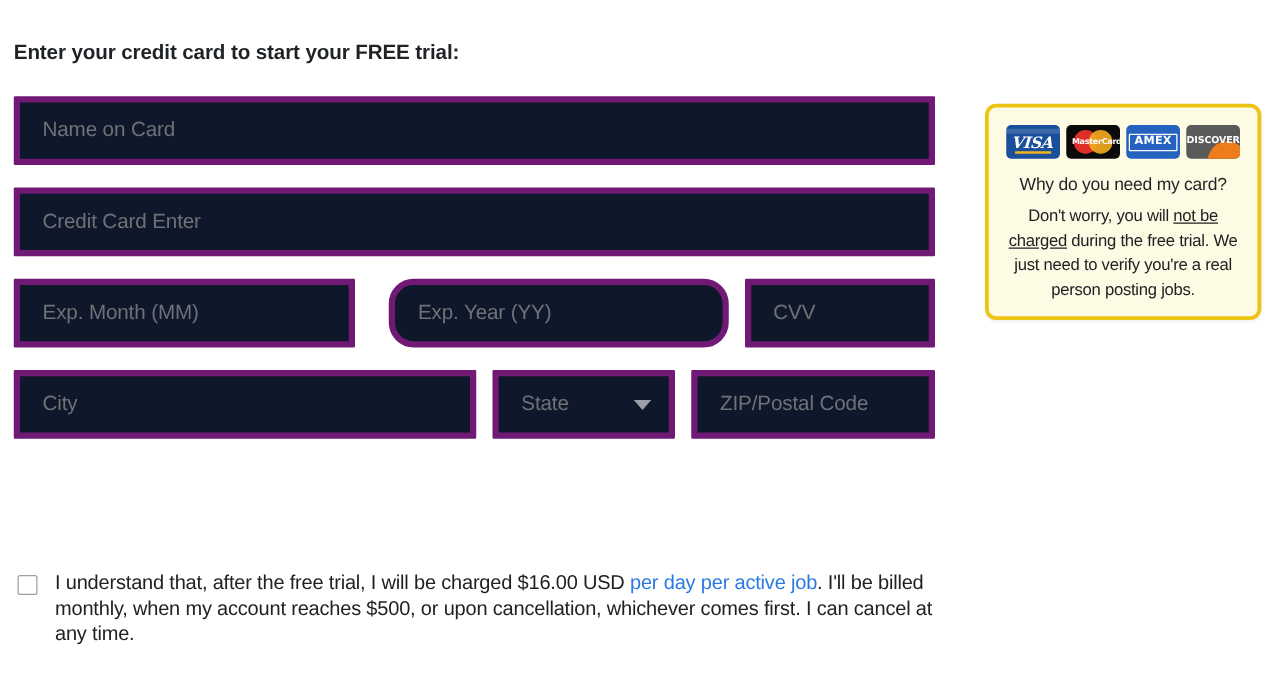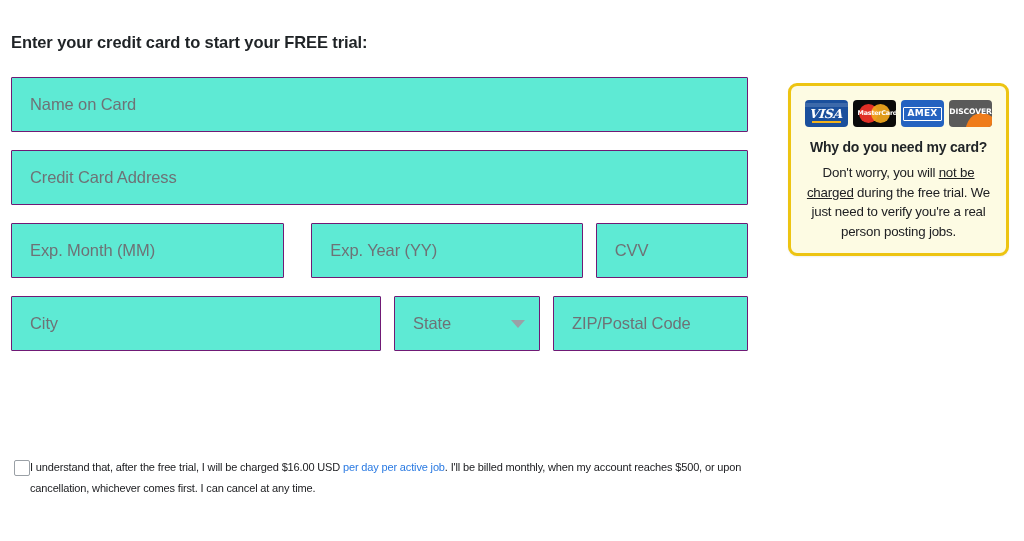--- a/index.html
+++ b/index.html
@@ -37,22 +37,22 @@
   
   .form-col {
     position: absolute;
     left: 11px;
     top: 77px;
     width: 737px;
   }
 
   .field {
     box-sizing: border-box;
-    border: 1px solid #701a75;
-    background: #5eead4;
+    border: 5px solid #701a75;
+    background: #0f172a;
     height: 55px;
     display: flex;
     align-items: center;
     padding: 0 18px;
     border-radius: 1px;
   }
   .field .ph {
     font-size: 16.5px;
     color: #6e7276;
     font-weight: 400;
@@ -62,21 +62,21 @@
 
   .row {
     display: flex;
     margin-top: 18px;
   }
   .row.first { margin-top: 0; }
 
   .w-full { width: 737px; }
 
   .f-month { width: 279px; }
-  .f-year  { width: 277px; margin-left: 27px; }
+  .f-year  { width: 277px; margin-left: 27px; border-radius: 20px; }
   .f-cvv   { width: 155px; margin-left: 13px; }
 
   .f-city  { width: 370px; }
   .f-state { width: 146px; margin-left: 13px; }
   .f-zip   { width: 195px; margin-left: 13px; }
 
   .f-state {
     justify-content: space-between;
     padding-right: 14px;
     align-items: center;
@@ -103,21 +103,22 @@
     box-sizing: border-box;
     width: 16px;
     height: 16px;
     border: 1.6px solid #9aa0a6;
     border-radius: 2px;
     background: #fff;
     flex: 0 0 auto;
     margin-top: 3px;
   }
   .agree-text {
-    font-size: 11px;
+    margin-left: 14px;
+    font-size: 16px;
     line-height: 20.5px;
     color: #202124;
     letter-spacing: -0.15px;
   }
   .agree-text a, .agree-text .lnk {
     color: #2a7ae2;
     text-decoration: none;
   }
 
   
@@ -232,21 +233,21 @@
     bottom: -12px;
     width: 38px;
     height: 26px;
     background: #ef7c1a;
     border-radius: 50% 50% 0 0 / 100% 100% 0 0;
     transform: rotate(-18deg);
   }
 
   .info-title {
     font-size: 14px;
-    font-weight: bold;
+    font-weight: normal;
     color: #1f2326;
     margin-bottom: 8px;
     letter-spacing: -0.2px;
   }
   .info-body {
     font-size: 13.3px;
     line-height: 19.5px;
     color: #202124;
     letter-spacing: -0.2px;
   }
@@ -262,21 +263,21 @@
   <div class="form-col">
 
     <div class="row first">
       <div class="field w-full">
         <span class="ph">Name on Card</span>
       </div>
     </div>
 
     <div class="row">
       <div class="field w-full">
-        <span class="ph">Credit Card Address</span>
+        <span class="ph">Credit Card Enter</span>
       </div>
     </div>
 
     <div class="row">
       <div class="field f-month">
         <span class="ph">Exp. Month (MM)</span>
       </div>
       <div class="field f-year">
         <span class="ph">Exp. Year (YY)</span>
       </div>

